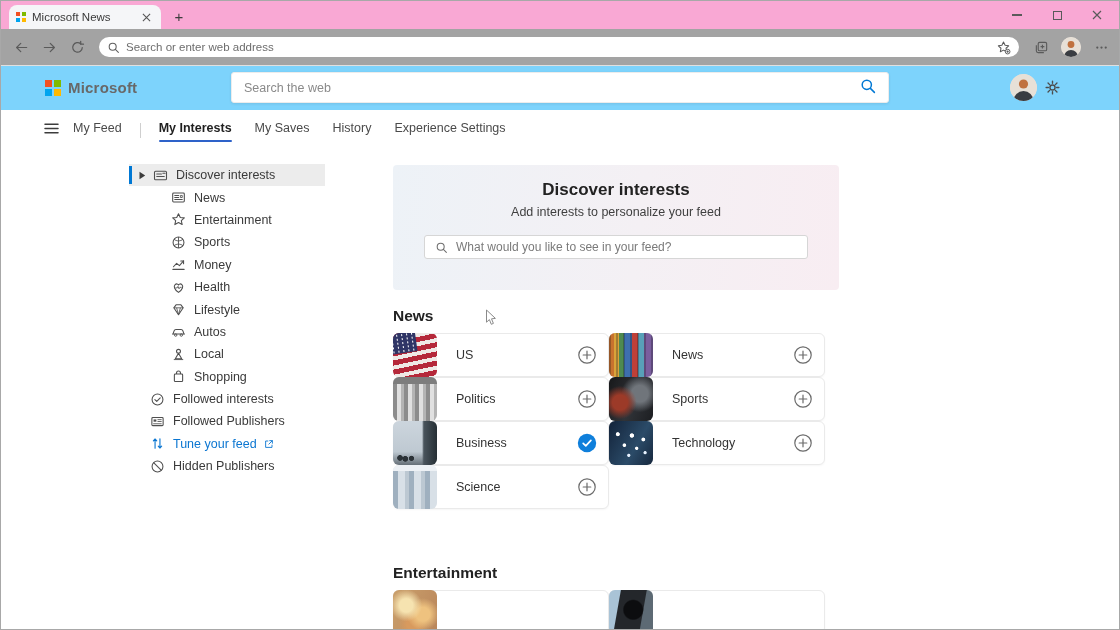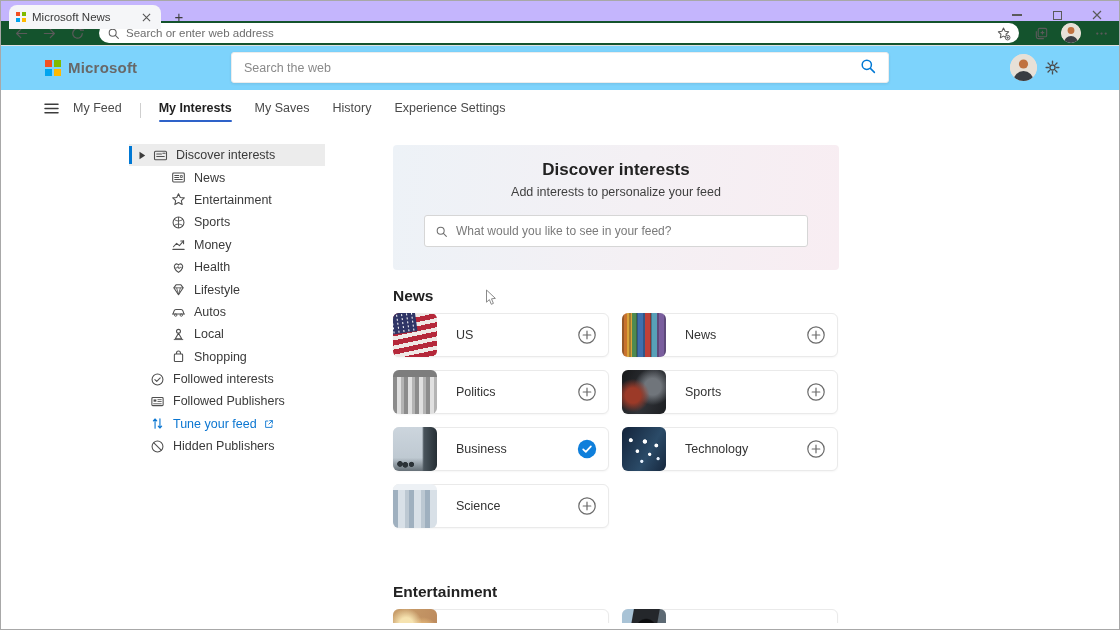--- a/index.html
+++ b/index.html
@@ -1,33 +1,33 @@
 <!DOCTYPE html>
 <html><head>
 <meta charset="utf-8">
 <style>
   * { margin:0; padding:0; box-sizing:border-box; }
   html,body { width:1120px; height:630px; font-family:"Liberation Sans","DejaVu Sans",sans-serif; background:#fff; }
   .window { position:relative; width:1120px; height:630px; overflow:hidden; background:#fff; border:1px solid #a8a8a8; }
 
   
-  .titlebar { position:relative; height:20px; background:#c4b5fd;text-decoration:underline; }
+  .titlebar { position:relative; height:28px; background:#f9a8d4;text-decoration:underline; }
   .tab { position:absolute; left:8px; top:4px; width:152px; height:24px; background:#f5f6f8; border-radius:8px 8px 0 0; display:flex; align-items:center; padding:0 7px; gap:6px; }
   .tab-title { flex:1; font-size:11.5px; color:#3a3a3a; white-space:nowrap; overflow:hidden; }
   .tab-close { width:16px; height:16px; display:flex; align-items:center; justify-content:center; border-radius:4px; }
   .tab-close svg { width:9px; height:9px; }
   .newtab { position:absolute; left:168px; top:5px; width:20px; height:20px; display:flex; align-items:center; justify-content:center; color:#3c3c3c; font-size:15px; }
   .win-controls { position:absolute; right:2px; top:0; height:28px; display:flex; }
   .win-btn { width:40px; height:28px; display:flex; align-items:center; justify-content:center; }
   .glyph-min { width:10px; height:1.5px; background:#5a5a5a; }
   .glyph-max { width:9px; height:9px; border:1.5px solid #5a5a5a; }
   .glyph-close svg { width:10px; height:10px; }
 
   
-  .toolbar { height:25px; background:#14532d; border-bottom:1px solid #e0e0e0; display:flex; align-items:center; padding:0 10px 0 12px; gap:12px; }
+  .toolbar { height:37px; background:#a3a3a3; border-bottom:1px solid #e0e0e0; display:flex; align-items:center; padding:0 10px 0 12px; gap:12px; }
   .tb-icon { width:16px; height:16px; flex:none; display:flex; align-items:center; justify-content:center; }
   .tb-icon svg { width:15px; height:15px; }
   .addr { flex:1; height:20px; background:#fff; border-radius:10px; display:flex; align-items:center; padding:0 8px; gap:6px; margin:0 2px; }
   .addr input { flex:1; border:none; outline:none; background:transparent; font-size:11.5px; color:#444; font-family:inherit; }
   .addr input::placeholder { color:#6d6d6d; }
   .tb-avatar { width:20px; height:20px; border-radius:50%; overflow:hidden; flex:none; background:#e9e2da; }
 
   
   .site-header { position:relative; height:44px; background:#7dd3fc;text-decoration:underline; }
   .mslogo { display:grid; grid-template-columns:1fr 1fr; grid-template-rows:1fr 1fr; gap:1.5px; }
@@ -69,28 +69,28 @@
   .chev svg { width:9px; height:9px; }
   .side-row.link, .side-row.link .side-label { color:#0b76d1; }
   .ext-icon { width:13px; height:13px; margin-left:6px; display:flex; align-items:center; }
   .ext-icon svg { width:12px; height:12px; }
 
   
   .main { position:absolute; left:392px; top:19px; width:446px; }
   .banner { height:125px; border-radius:4px; background:linear-gradient(97deg,#edf2f7 0%,#f4f0f4 55%,#f8edf2 100%); display:flex; flex-direction:column; align-items:center; }
   .banner-title { margin-top:15px; font-size:17px; font-weight:700; color:#222; }
   .banner-sub { margin-top:5px; font-size:12.5px; color:#3f3f3f; }
-  .banner-search { margin-top:16px; width:384px; height:32px; background:#fff; border:1px solid #d6d6d6; border-radius:3px; display:flex; align-items:center; padding:0 10px; gap:8px; }
+  .banner-search { margin-top:16px; width:384px; height:24px; background:#fff; border:1px solid #d6d6d6; border-radius:3px; display:flex; align-items:center; padding:0 10px; gap:8px; }
   .banner-search input { flex:1; border:none; outline:none; font-size:12px; color:#444; font-family:inherit; background:transparent; }
   .banner-search input::placeholder { color:#7a7a7a; }
   .banner-search svg { width:13px; height:13px; }
 
   .section-heading { margin:17px 0 8px; font-size:15.5px; font-weight:700; color:#222; height:18px; line-height:18px; }
   .section-heading.later { margin-top:55px; }
-  .grid { display:grid; grid-template-columns:216px 216px; gap:13px; }
+  .grid { display:grid; grid-template-columns:216px 216px; }
   .card { position:relative; height:44px; background:#fff; border:1px solid #eaeaea; border-radius:6px; box-shadow:0 1px 2px rgba(0,0,0,.04); display:flex; align-items:center; padding-left:62px; }
   .thumb { position:absolute; left:-1px; top:-1px; width:44px; height:44px; border-radius:6px; overflow:hidden; }
   .card-label { flex:1; font-size:12.5px; color:#333; }
   .card-action { width:20px; height:20px; margin-right:11px; flex:none; }
   .card-action svg { width:20px; height:20px; }
 
   
   .thumb-us-flag { background:repeating-linear-gradient(168deg,#b5283a 0 5px,#efe9e6 5px 9px); }
   .thumb-us-flag::after { content:""; position:absolute; left:-3px; top:-4px; width:26px; height:24px; transform:rotate(-8deg); background:radial-gradient(#ffffff 0.7px, rgba(255,255,255,0) 1.1px) 0 0/5px 4px, #2f3566; }
   .thumb-world-flags { background:repeating-linear-gradient(90deg, rgba(20,20,30,.28) 0 2px, rgba(0,0,0,0) 2px 7px), linear-gradient(90deg,#c8722e 0 12%,#d9a33a 12% 22%,#4e8a50 22% 34%,#3e6fae 34% 52%,#bf4038 52% 66%,#58a0b8 66% 80%,#7a5e9e 80% 100%); }

